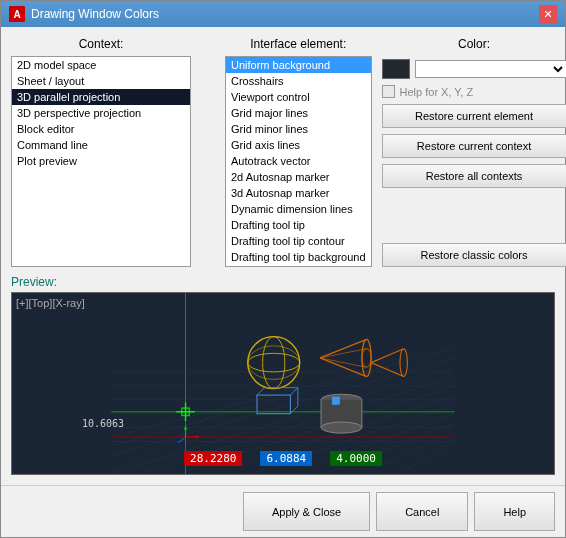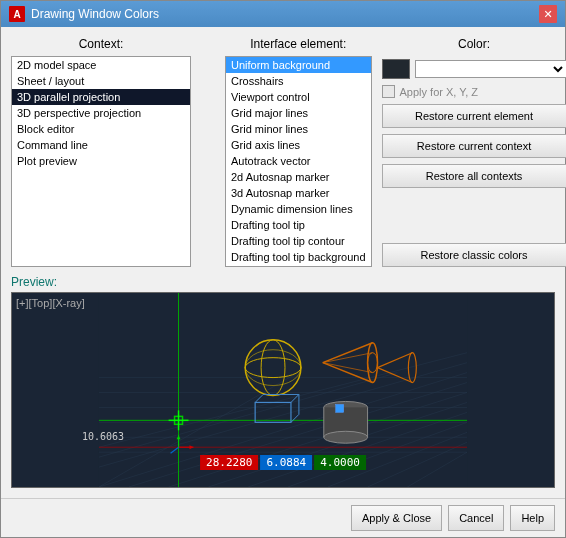--- a/index.html
+++ b/index.html
@@ -215,25 +215,25 @@
     .preview-tag {
       position: absolute;
       top: 4px;
       left: 4px;
       color: #aaa;
       font-size: 11px;
     }
     
     .coord-display {
       position: absolute;
-      bottom: 17px;
+      bottom: 8px;
       left: 50%;
       transform: translateX(-50%);
       display: flex;
-      gap: 2px;
+      gap: 18px;
       border-radius: 6px;
     }
     .coord-box {
       padding: 1px 6px;
       font-size: 11px;
       font-family: monospace;
     }
     .coord-x { background: #cc0000; color: white; }
     .coord-y { background: #0066cc; color: white; }
     .coord-z { background: #006600; color: white; }
@@ -247,22 +247,22 @@
       display: flex;
       justify-content: flex-end;
       align-items: center;
       padding: 6px 10px;
       gap: 6px;
       border-top: 1px solid #ccc;
       flex-shrink: 0;
       background: #f0f0f0;
     }
     .action-btn {
-      height: 26px;
-      padding: 0 10px;
+      height: 39px;
+      padding: 0 28px;
       background: linear-gradient(to bottom, #f8f8f8, #e0e0e0);
       border: 1px solid #aaa;
       cursor: pointer;
       font-size: 11px;
       color: #000;
     }
     
     .preview-svg {
       position: absolute;
       top: 0; left: 0; width: 100%; height: 100%;
@@ -320,21 +320,21 @@
       <div class="right-panel">
         <div class="panel-label">Color:</div>
         <div class="color-row">
           <div class="color-swatch" id="color-swatch" style="background: rgb(33, 40, 47);"></div>
           <select class="color-dropdown" id="color-dropdown">
             <option>33,40,48</option>
           </select>
         </div>
         <div class="tint-row">
           <div class="checkbox"></div>
-          <span class="tint-label">Apply for X, Y, Z</span>
+          <span class="tint-label">Help for X, Y, Z</span>
         </div>
         <button class="restore-btn">Restore current element</button>
         <button class="restore-btn">Restore current context</button>
         <button class="restore-btn">Restore all contexts</button>
         <div class="restore-spacer"></div>
         <button class="restore-btn">Restore classic colors</button>
       </div>
     </div>
 
     <div class="preview-section">

